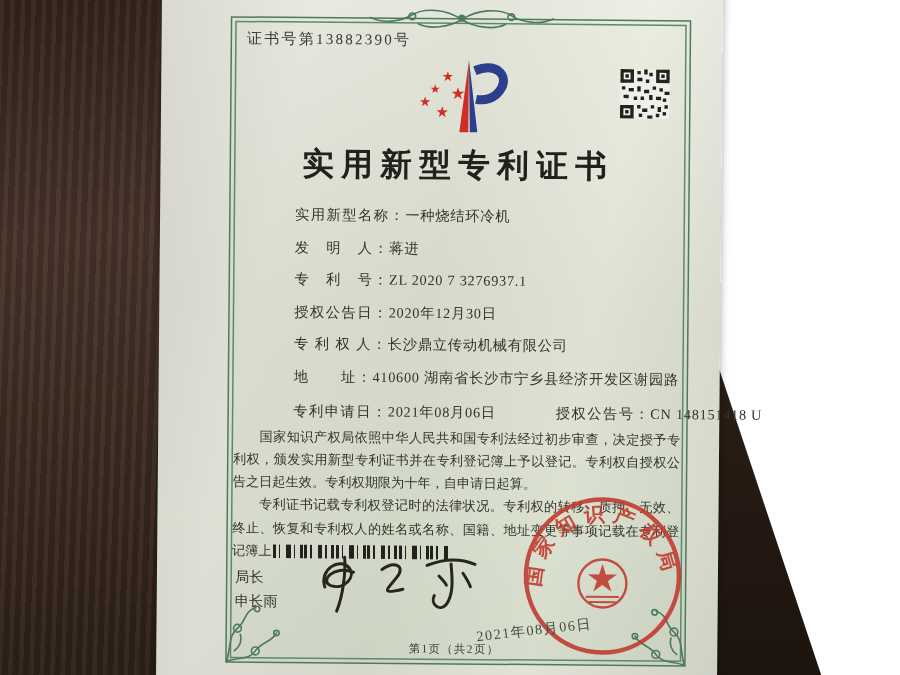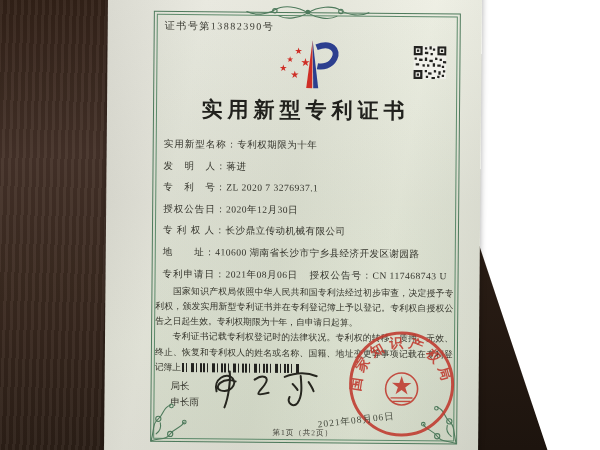--- a/index.html
+++ b/index.html
@@ -54,36 +54,36 @@
   }
   .logo{position:absolute;left:172px;top:50px;}
   .qr{position:absolute;left:306px;top:57px;width:33px;height:33px;}
   .title{
     position:absolute;left:46px;top:108px;width:305px;
     text-align:center;font-size:21px;font-weight:bold;
     letter-spacing:5px;color:#21211d;
   }
   .fields{position:absolute;left:57px;top:147px;width:292px;}
   .frow{font-size:9.5px;line-height:21.6px;color:#33332b;white-space:nowrap;}
-  .frow .lab{letter-spacing:1px;}
+  .frow .lab{letter-spacing:1px;margin-left:33px;}
   .frow .val{letter-spacing:0.5px;}
-  .frow.grant .pair2{margin-left:12px;font-family:Liberation Mono, monospace;}
+  .frow.grant .pair2{margin-left:40px;font-family:Liberation Mono, monospace;}
   .body-text{
     position:absolute;left:50px;top:297px;width:298px;
     font-size:8.8px;line-height:1.72;color:#34342b;text-align:justify;
   }
   .body-text p{margin:0;text-indent:2em;}
   .barcode{
     position:absolute;left:77px;top:376px;width:118px;height:9px;
     background:repeating-linear-gradient(90deg,
       #22221f 0 2px,transparent 2px 4px,#22221f 4px 5px,transparent 5px 9px,
       #22221f 9px 12px,transparent 12px 14px,#22221f 14px 15px,transparent 15px 18px,
       #22221f 18px 20px,transparent 20px 21px);
   }
-  .signatory{position:absolute;left:66px;top:391px;font-size:9.5px;color:#33332b;line-height:16px;}
+  .signatory{position:absolute;left:52px;top:391px;font-size:9.5px;color:#33332b;line-height:16px;}
   .signature{position:absolute;left:100px;top:380px;}
   .seal{position:absolute;left:242px;top:340px;width:110px;height:110px;opacity:0.88;}
   .seal-date{
     position:absolute;left:213px;top:423px;width:120px;
     font-size:9.5px;color:#454a3e;letter-spacing:1px;
     transform:rotate(-7deg);
   }
   .footer-page{
     position:absolute;left:46px;top:440px;width:305px;text-align:center;
     font-size:7.5px;color:#3a3a32;letter-spacing:1px;
@@ -196,39 +196,39 @@
           <rect x="3" y="3" width="2" height="2"></rect>
           <rect x="24" y="3" width="2" height="2"></rect>
           <rect x="3" y="24" width="2" height="2"></rect>
         </g>
     </svg>
 
     <div class="title">实用新型专利证书</div>
 
     <div class="fields">
       <div class="frow">
-        <span class="lab">实用新型名称：</span><span class="val">专利权期限为十年</span>
+        <span class="lab">实用新型名称：</span><span class="val">一种烧结环冷机</span>
       </div>
       <div class="frow">
         <span class="lab">发　明　人：</span><span class="val">蒋进</span>
       </div>
       <div class="frow">
         <span class="lab">专　利　号：</span><span class="val">ZL 2020 7 3276937.1</span>
       </div>
       <div class="frow">
         <span class="lab">授权公告日：</span><span class="val">2020年12月30日</span>
       </div>
       <div class="frow">
         <span class="lab">专 利 权 人：</span><span class="val">长沙鼎立传动机械有限公司</span>
       </div>
       <div class="frow">
         <span class="lab">地　　址：</span><span class="val">410600 湖南省长沙市宁乡县经济开发区谢园路</span>
       </div>
       <div class="frow grant">
-        <span class="lab">专利申请日：</span><span class="val">2021年08月06日</span><span class="pair2 lab">授权公告号：</span><span class="val">CN 117468743 U</span>
+        <span class="lab">专利申请日：</span><span class="val">2021年08月06日</span><span class="pair2 lab">授权公告号：</span><span class="val">CN 148151418 U</span>
       </div>
     </div>
 
     <div class="body-text">
       <p>国家知识产权局依照中华人民共和国专利法经过初步审查，决定授予专利权，颁发实用新型专利证书并在专利登记簿上予以登记。专利权自授权公告之日起生效。专利权期限为十年，自申请日起算。</p>
       <p>专利证书记载专利权登记时的法律状况。专利权的转移、质押、无效、终止、恢复和专利权人的姓名或名称、国籍、地址变更等事项记载在专利登记簿上。</p>
     </div>
 
     <div class="barcode"></div>
 

